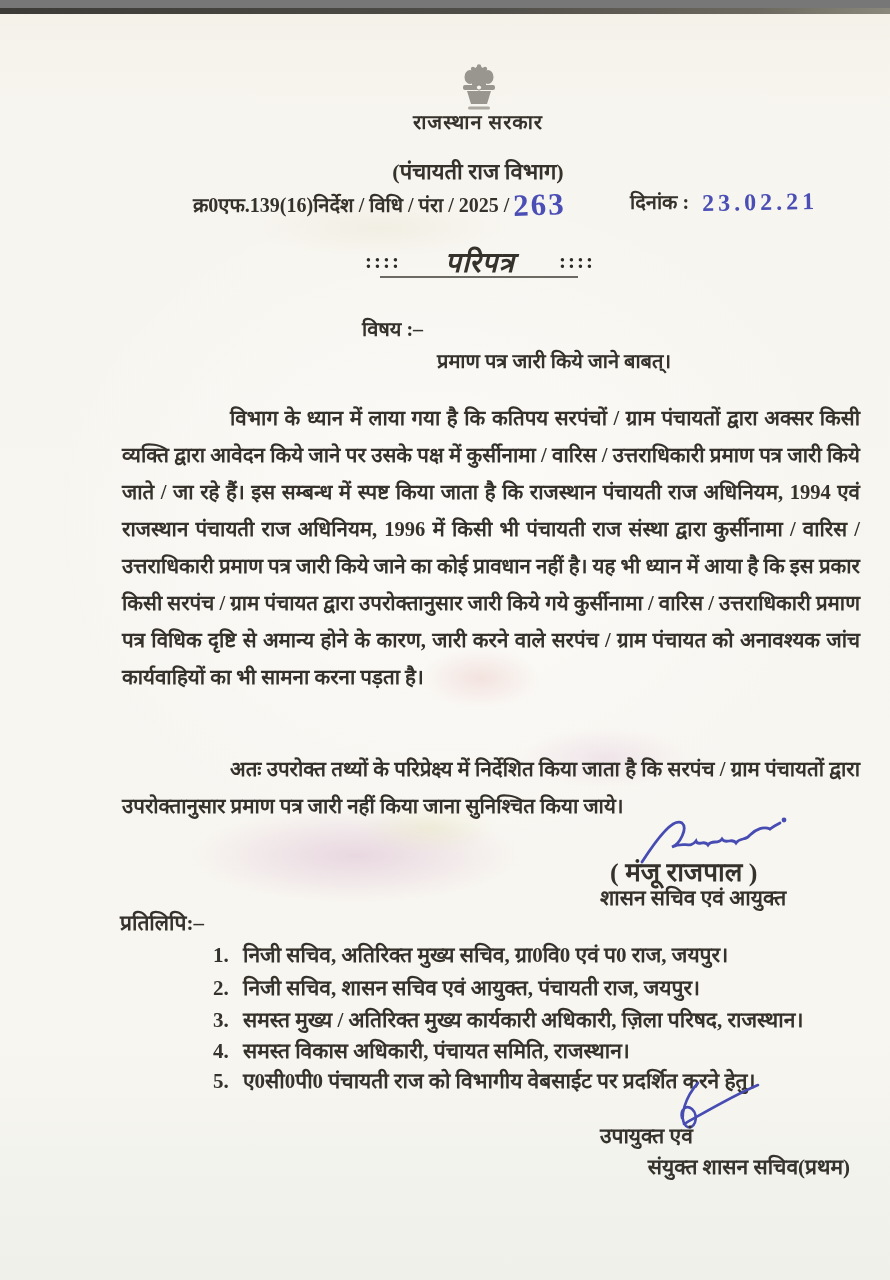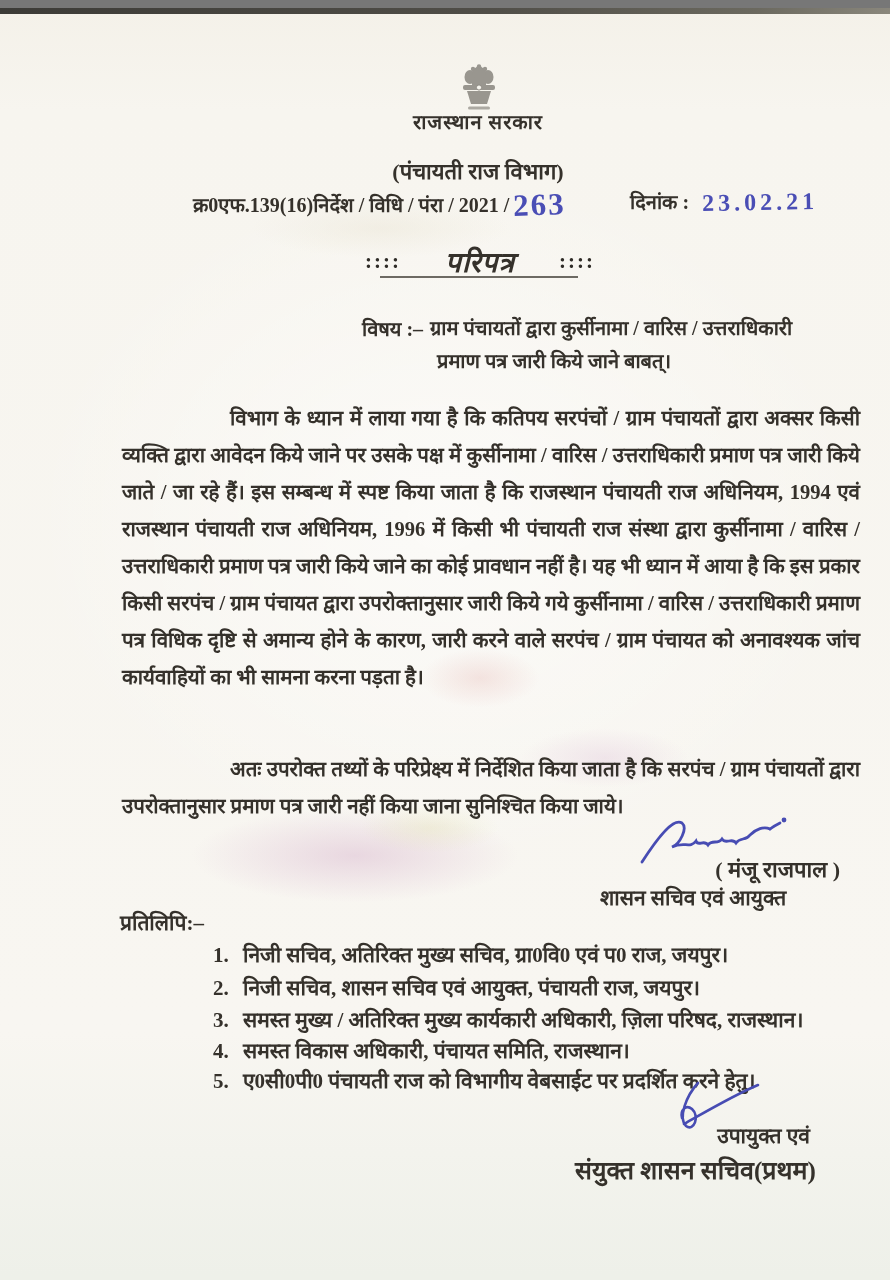--- a/index.html
+++ b/index.html
@@ -53,31 +53,31 @@
   .subject-l1 { top:306px; left:430px; width:430px; font-size:20px; font-weight:600; }
   .subject-l2 { top:339px; left:437px; width:430px; font-size:20px; font-weight:600; }
 
   .para { left:122px; width:738px; font-size:20.5px; line-height:37px;
     text-align:justify; font-weight:600; text-indent:108px; }
   .para1 { top:392px; }
   .para2 { top:743px; }
 
   .sig-svg { pointer-events:none; }
   .sig1 { top:806px; left:638px; }
-  .sig-name { top:845px; left:610px; width:230px; text-align:right; font-size:22px; font-weight:600; }
+  .sig-name { top:845px; left:610px; width:230px; text-align:left; font-size:26px; font-weight:600; }
   .sig-desig { top:875px; left:600px; width:250px; text-align:left; font-size:21px; font-weight:600; }
 
   .copy-label { top:900px; left:120px; font-size:21px; font-weight:bold; }
   .copy-item { position:absolute; left:213px; width:650px; font-size:21px; font-weight:700; }
   .copy-item .num { display:inline-block; width:30px; }
   .ci0 { top:932px; } .ci1 { top:965px; } .ci2 { top:997px; } .ci3 { top:1028px; } .ci4 { top:1058px; }
 
   .sig2 { top:1072px; left:640px; }
-  .bsig-l1 { top:1113px; left:600px; width:210px; text-align:right; font-size:21px; font-weight:600; }
-  .bsig-l2 { top:1144px; left:575px; width:275px; text-align:left; font-size:25px; font-weight:600; }
+  .bsig-l1 { top:1113px; left:600px; width:210px; text-align:left; font-size:21px; font-weight:600; }
+  .bsig-l2 { top:1144px; left:575px; width:275px; text-align:right; font-size:21px; font-weight:600; }
 
   .emblem { top:56px; left:459px; }
 </style>
 </head>
 <body>
 
 <div class="page">
 
   <div class="scan-edge-top"></div>
   <div class="smudge s1"></div>
@@ -100,36 +100,35 @@
       <rect x="9" y="42.5" width="22" height="3" rx="1.5" opacity="0.8"></rect>
     </g>
     <circle cx="20" cy="23.5" r="2.6" fill="#f6f4ed"></circle>
     <circle cx="20" cy="23.5" r="2.6" fill="none" stroke="#8f8c85" stroke-width="1"></circle>
   </svg>
 
   <div class="center-line govt-line print">राजस्थान सरकार</div>
   <div class="center-line subdept-line print">(पंचायती राज विभाग)</div>
 
   <div class="abs ref-row">
-    <span>क्र0एफ.139(16)निर्देश / विधि / पंरा / 2021 /</span><span class="ink ref-num">263</span>
+    <span>क्र0एफ.139(16)निर्देश / विधि / पंरा / 2025 /</span><span class="ink ref-num">263</span>
   </div>
   <div class="abs date-row">
     <span>दिनांक :</span>
     <span class="ink date-val">23.02.21</span>
   </div>
 
   <div class="abs title-row">
     <span class="title-dots">::::</span>
     <span class="title-text">परिपत्र</span>
     <span class="title-dots">::::</span>
   </div>
   <div class="abs title-underline"></div>
 
   <div class="abs subject-label">विषय :–</div>
-  <div class="abs subject-l1">ग्राम पंचायतों द्वारा कुर्सीनामा / वारिस / उत्तराधिकारी</div>
   <div class="abs subject-l2">प्रमाण पत्र जारी किये जाने बाबत्।</div>
 
   <div class="abs para para1">विभाग के ध्यान में लाया गया है कि कतिपय सरपंचों / ग्राम पंचायतों द्वारा अक्सर किसी व्यक्ति द्वारा आवेदन किये जाने पर उसके पक्ष में कुर्सीनामा / वारिस / उत्तराधिकारी प्रमाण पत्र जारी किये जाते / जा रहे हैं। इस सम्बन्ध में स्पष्ट किया जाता है कि राजस्थान पंचायती राज अधिनियम, 1994 एवं राजस्थान पंचायती राज अधिनियम, 1996 में किसी भी पंचायती राज संस्था द्वारा कुर्सीनामा / वारिस / उत्तराधिकारी प्रमाण पत्र जारी किये जाने का कोई प्रावधान नहीं है। यह भी ध्यान में आया है कि इस प्रकार किसी सरपंच / ग्राम पंचायत द्वारा उपरोक्तानुसार जारी किये गये कुर्सीनामा / वारिस / उत्तराधिकारी प्रमाण पत्र विधिक दृष्टि से अमान्य होने के कारण, जारी करने वाले सरपंच / ग्राम पंचायत को अनावश्यक जांच कार्यवाहियों का भी सामना करना पड़ता है।</div>
   <div class="abs para para2">अतः उपरोक्त तथ्यों के परिप्रेक्ष्य में निर्देशित किया जाता है कि सरपंच / ग्राम पंचायतों द्वारा उपरोक्तानुसार प्रमाण पत्र जारी नहीं किया जाना सुनिश्चित किया जाये।</div>
 
   <svg class="abs sig-svg sig1" width="155" height="52" viewBox="0 0 155 52">
     <g fill="none" stroke="#474cb3" stroke-width="2.8" stroke-linecap="round">
       <path d="M4,48 C22,20 36,4 44,9 C50,14 42,30 34,33 C46,27 52,35 58,27 C60,33 66,25 70,31 C74,25 80,31 84,25 C88,31 94,23 98,29 C102,23 108,27 112,21 C118,15 126,12 132,15"></path>
       <path d="M132,15 C136,12 140,10 142,9"></path>
     </g>

